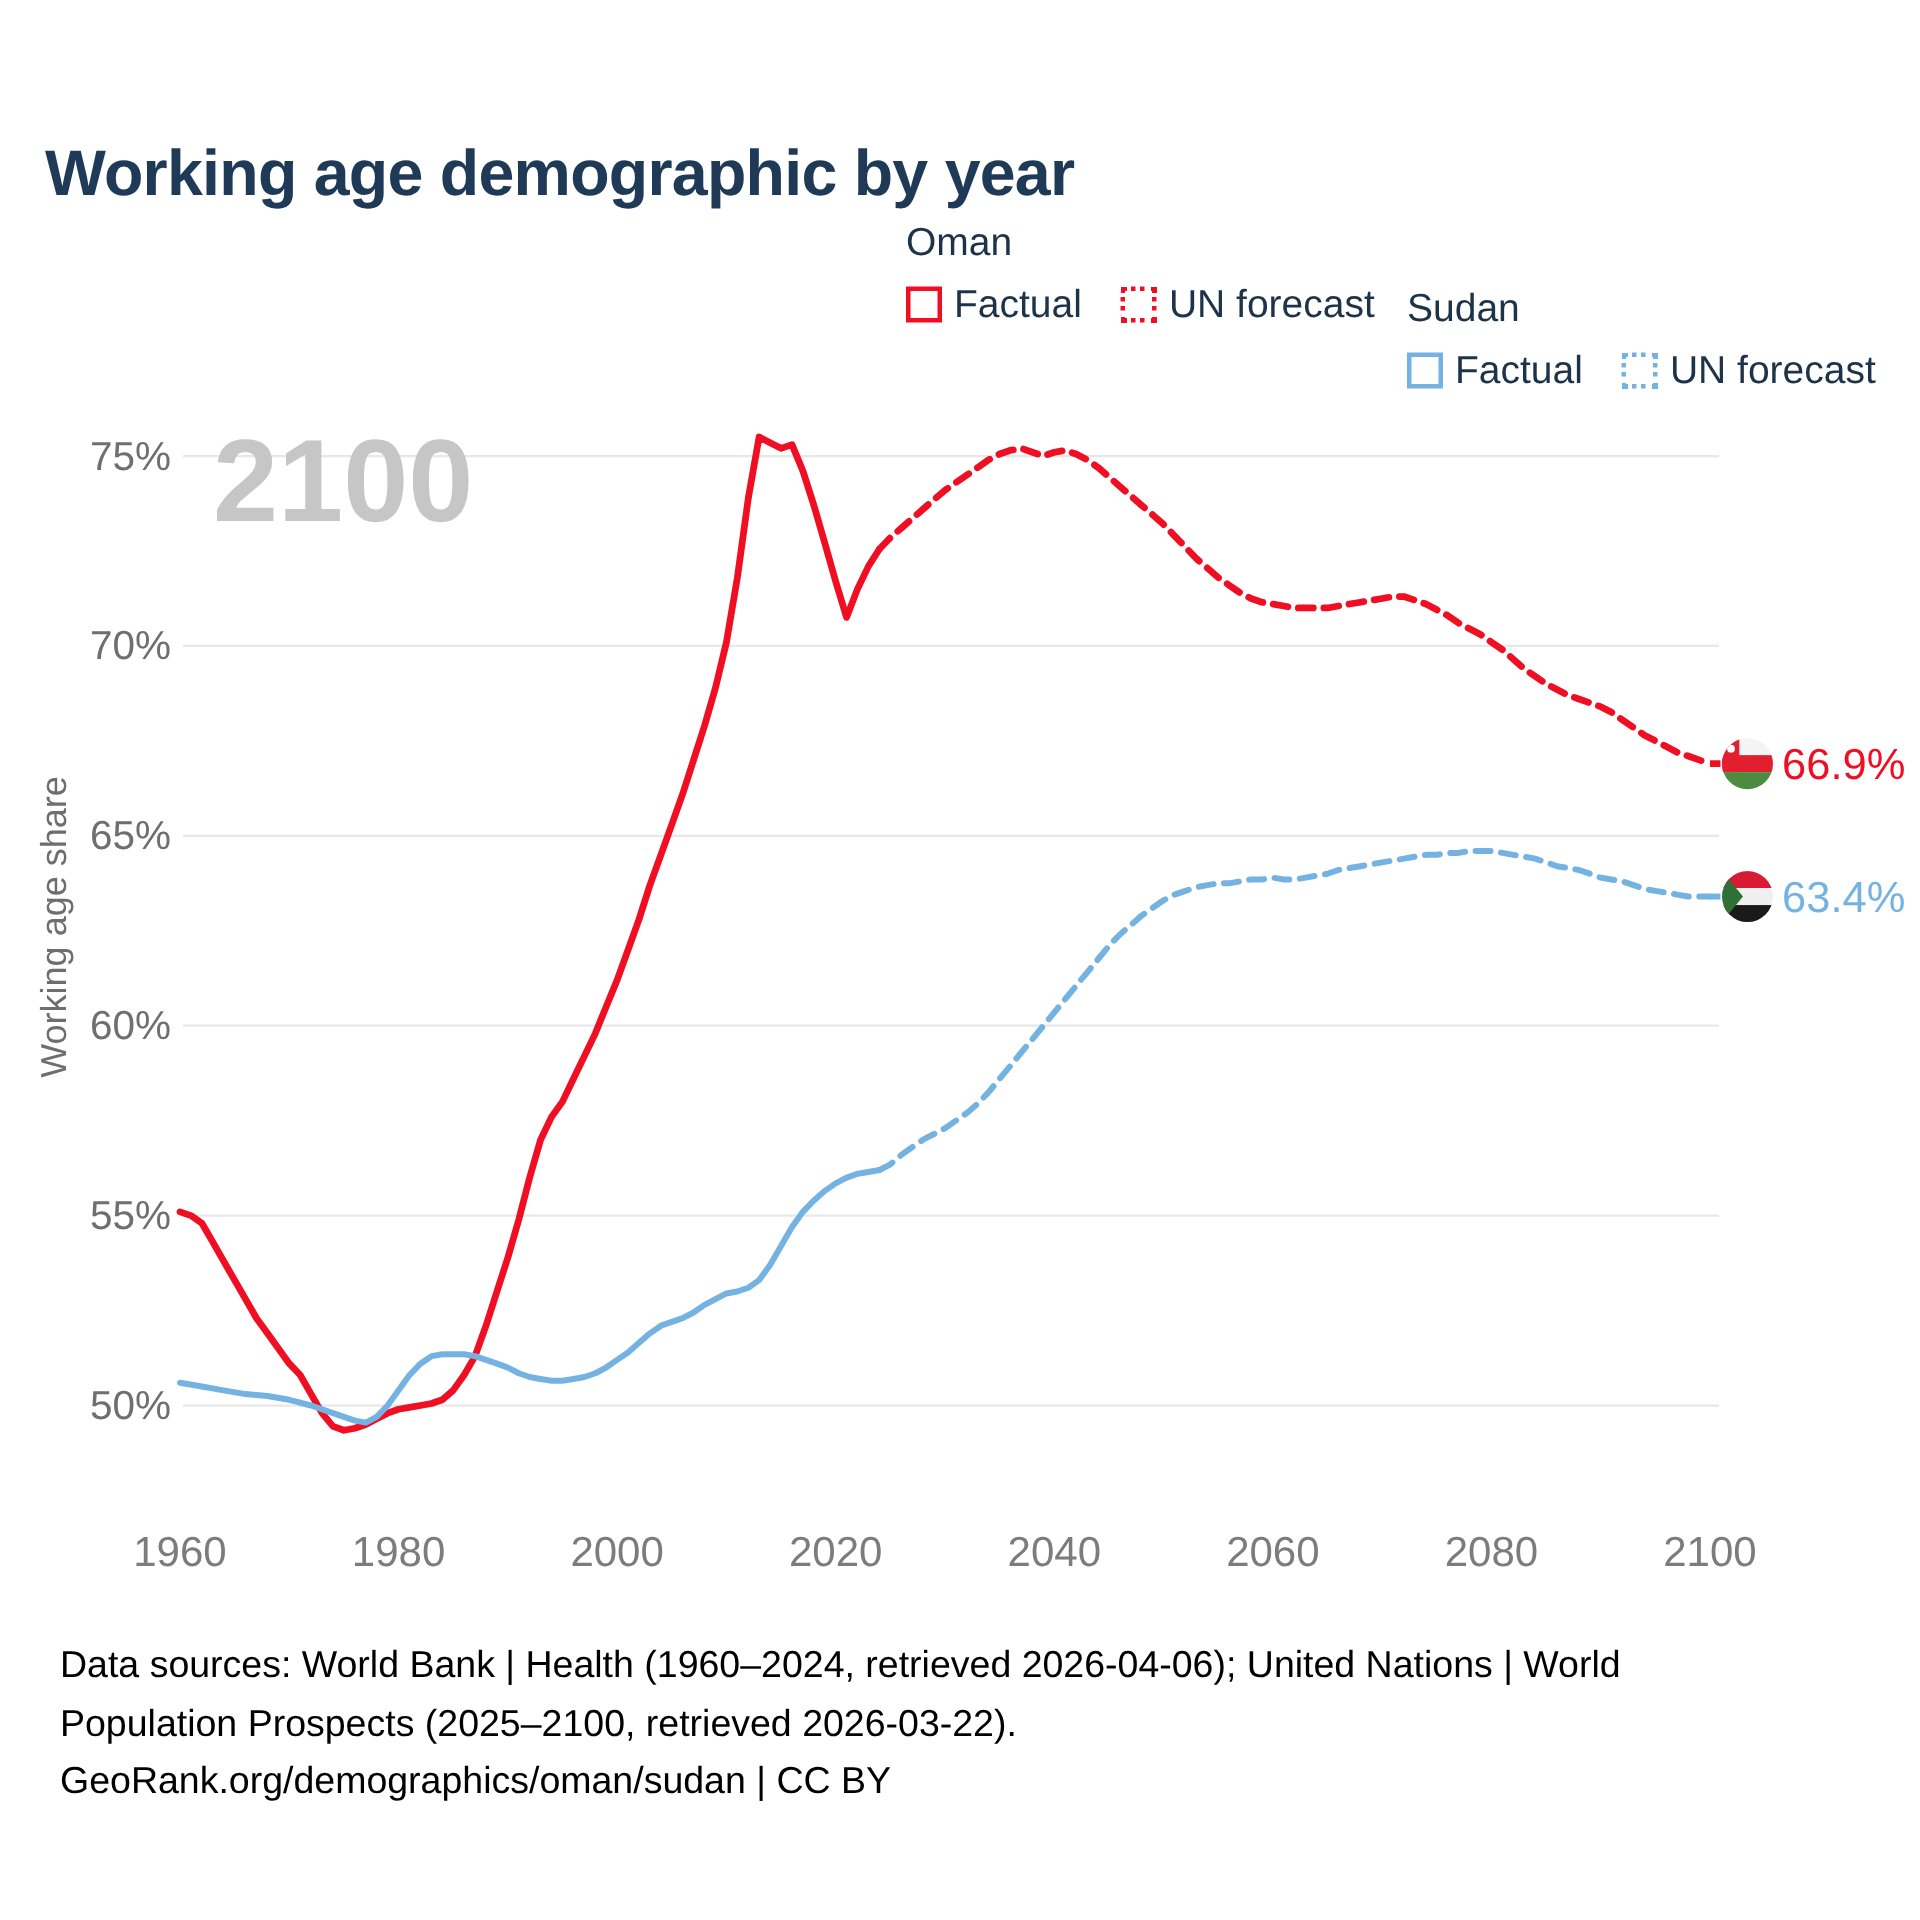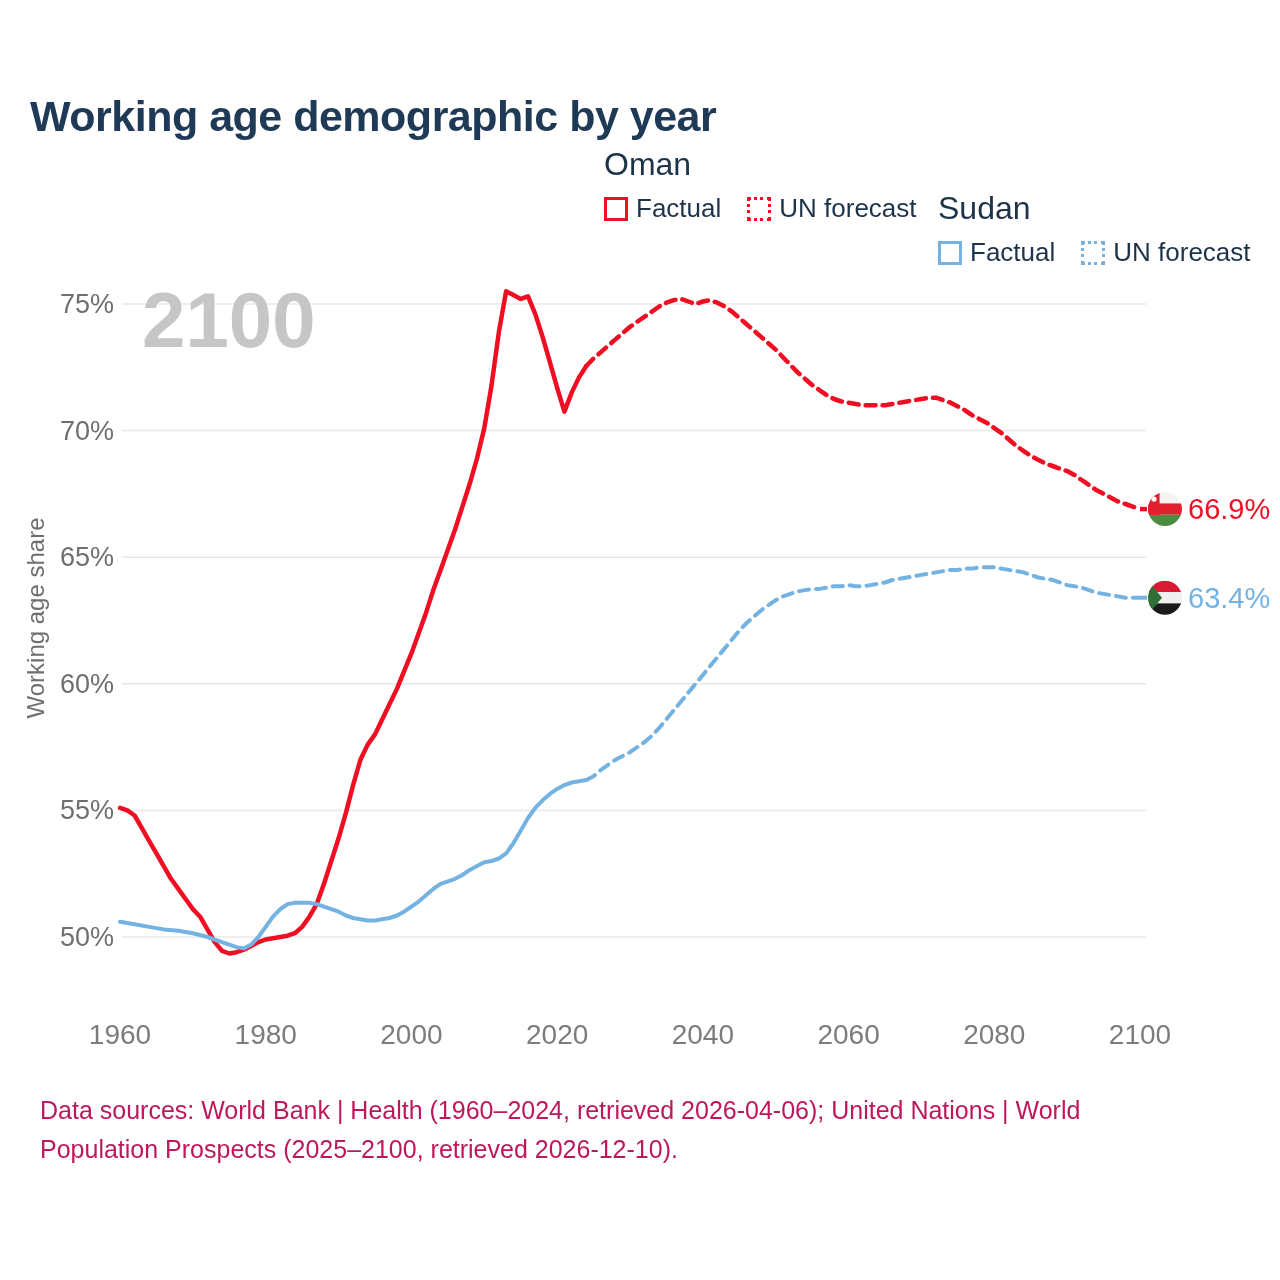--- a/index.html
+++ b/index.html
@@ -2,28 +2,28 @@
 <html><head>
 <meta charset="utf-8">
 <style>
   html,body{margin:0;padding:0;background:#ffffff;}
   #stage{position:relative;width:1280px;height:1280px;background:#ffffff;overflow:hidden;
          font-family:"Liberation Sans",sans-serif;}
   .title{position:absolute;left:30px;top:68px;font-size:43px;font-weight:bold;color:#1e3a56;letter-spacing:-0.5px;margin-top:24px;}
   .legend-group{position:absolute;top:146px;}
   #legend-oman{left:604px;}
   #legend-sudan{left:938px;margin-top:44px;}
-  .legend-name{font-size:32px;color:#1d3349;}
+  .legend-name{font-size:26px;color:#1d3349;}
   .legend-row{margin-top:10px;display:flex;align-items:center;gap:26px;}
   .legend-item{display:flex;align-items:center;gap:8px;font-size:26px;color:#1d3349;cursor:pointer;}
   .sw{width:24px;height:24px;box-sizing:border-box;background:#fff;flex:0 0 auto;}
   .sw.solid{border:3px solid #888;}
   .sw.dotted{border:3px dotted #888;}
   #chart{position:absolute;left:0;top:0;width:1280px;height:1280px;}
-  .footer{position:absolute;left:40px;top:1091px;font-size:25px;color:#be185d;line-height:38.5px;}
+  .footer{position:absolute;left:40px;top:1091px;font-size:25px;color:#000000;line-height:38.5px;}
 </style>
 </head>
 <body>
 <div id="stage">
 
   <svg id="chart" viewBox="0 0 1280 1280">
       <line x1="122" x2="1146" y1="304" y2="304" stroke="#e8e8e8" stroke-width="1.5"></line>
       <line x1="122" x2="1146" y1="430.6" y2="430.6" stroke="#e8e8e8" stroke-width="1.5"></line>
       <line x1="122" x2="1146" y1="557.2" y2="557.2" stroke="#e8e8e8" stroke-width="1.5"></line>
       <line x1="122" x2="1146" y1="683.8" y2="683.8" stroke="#e8e8e8" stroke-width="1.5"></line>
@@ -103,16 +103,17 @@
       </div>
       <div class="legend-item">
         <span class="sw dotted" style="border-color: rgb(116, 178, 226);"></span>
         <span>UN forecast</span>
       </div>
     </div>
   </div>
 
   <div class="footer">
     <div>Data sources: World Bank | Health (1960–2024, retrieved 2026-04-06); United Nations | World</div>
-    <div>Population Prospects (2025–2100, retrieved 2026-12-10).</div>
+    <div>Population Prospects (2025–2100, retrieved 2026-03-22).</div>
+    <div>GeoRank.org/demographics/oman/sudan | CC BY</div>
   </div>
 
 </div>
 
 </body></html>

